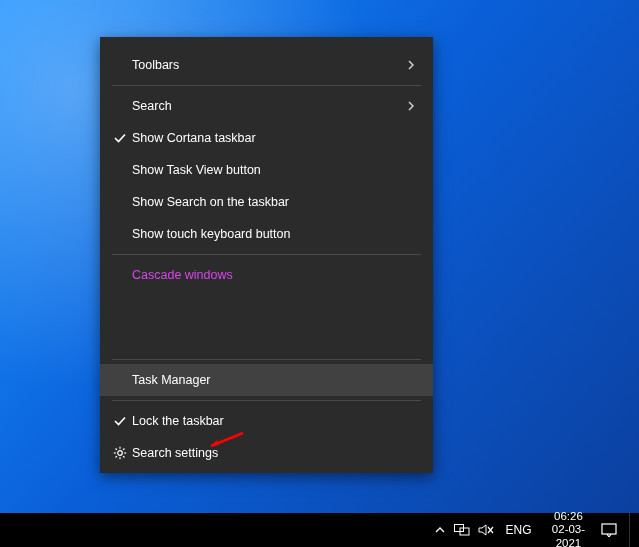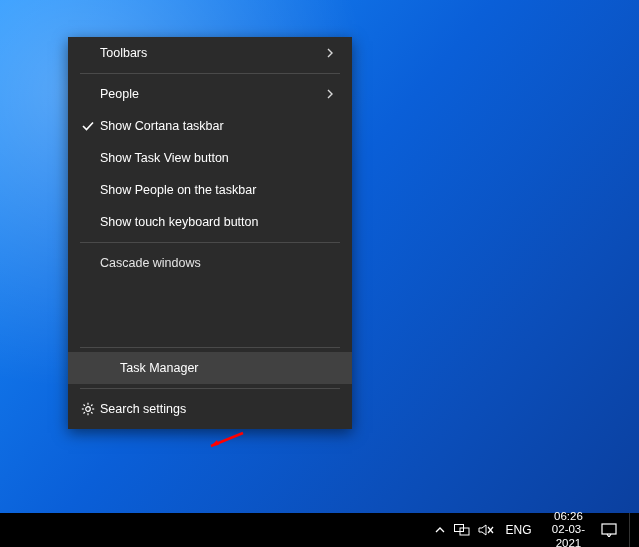--- a/index.html
+++ b/index.html
@@ -10,39 +10,39 @@
   }
   .desktop-light {
     position: absolute; left: -80px; top: -60px; width: 500px; height: 500px;
     background: radial-gradient(circle at 30% 30%, rgba(255,255,255,0.28), rgba(255,255,255,0) 60%);
     pointer-events: none;
   }
 
   
   .context-menu {
     position: absolute;
-    left: 68px; top: 37px;
-    width: 284px;
+    left: 100px; top: 37px;
+    width: 333px;
     background: #2b2b2b;
     color: #ffffff;
     font-size: 12.5px;
-    padding-top: 0;
+    padding-top: 12px;
     padding-bottom: 4px;
     box-shadow: 0 4px 14px rgba(0,0,0,0.5);
   }
   .menu-row {
     display: flex;
     align-items: center;
     height: 32px;
     padding: 0 12px 0 10px;
     cursor: default;
     position: relative;
   }
-  .menu-row.highlight { background: #414141; gap: 20px; }
-  .menu-row.disabled { color: #e5e5e5; }
+  .menu-row.highlight { background: #414141; }
+  .menu-row.disabled { color: #d946ef; }
   .menu-icon-slot {
     width: 20px; height: 16px; display: flex; align-items: center; justify-content: center;
     flex-shrink: 0;
   }
   .menu-label { flex: 1; padding-left: 2px; }
   .menu-chevron { width: 14px; text-align: right; color: #d8d8d8; }
   .menu-sep {
     height: 1px; background: #4a4a4a;
     margin: 4px 12px;
   }
@@ -91,42 +91,42 @@
       <span class="menu-label">Toolbars</span>
       <span class="menu-chevron chev">
         <svg width="8" height="10" viewBox="0 0 8 10">
           <path d="M2 1 L6 5 L2 9" stroke="#d8d8d8" stroke-width="1.4" fill="none"></path>
         </svg>
       </span>
     </div>
     <div class="menu-sep"></div>
     <div class="menu-row">
       <span class="menu-icon-slot"></span>
-      <span class="menu-label">People</span>
+      <span class="menu-label">Search</span>
       <span class="menu-chevron chev">
         <svg width="8" height="10" viewBox="0 0 8 10">
           <path d="M2 1 L6 5 L2 9" stroke="#d8d8d8" stroke-width="1.4" fill="none"></path>
         </svg>
       </span>
     </div>
     <div class="menu-row">
       <span class="menu-icon-slot checkmark">
         <svg width="14" height="14" viewBox="0 0 14 14">
           <path d="M2 7 L5.5 10.5 L12 3.5" stroke="#fff" stroke-width="1.6" fill="none"></path>
         </svg>
       </span>
       <span class="menu-label">Show Cortana taskbar</span>
     </div>
     <div class="menu-row">
       <span class="menu-icon-slot"></span>
       <span class="menu-label">Show Task View button</span>
     </div>
     <div class="menu-row">
       <span class="menu-icon-slot"></span>
-      <span class="menu-label">Show People on the taskbar</span>
+      <span class="menu-label">Show Search on the taskbar</span>
     </div>
     <div class="menu-row">
       <span class="menu-icon-slot"></span>
       <span class="menu-label">Show touch keyboard button</span>
     </div>
     <div class="menu-sep"></div>
     <div class="menu-row disabled">
       <span class="menu-icon-slot"></span>
       <span class="menu-label">Cascade windows</span>
     </div>
@@ -135,20 +135,28 @@
     </div>
     <div class="menu-row">
       <span class="menu-icon-slot"></span>
     </div>
     <div class="menu-sep"></div>
     <div class="menu-row highlight">
       <span class="menu-icon-slot"></span>
       <span class="menu-label">Task Manager</span>
     </div>
     <div class="menu-sep"></div>
+    <div class="menu-row">
+      <span class="menu-icon-slot checkmark">
+        <svg width="14" height="14" viewBox="0 0 14 14">
+          <path d="M2 7 L5.5 10.5 L12 3.5" stroke="#fff" stroke-width="1.6" fill="none"></path>
+        </svg>
+      </span>
+      <span class="menu-label">Lock the taskbar</span>
+    </div>
     <div class="menu-row">
       <span class="menu-icon-slot gear">
         <svg width="14" height="14" viewBox="0 0 14 14">
           <circle cx="7" cy="7" r="2.3" stroke="#fff" fill="none" stroke-width="1.2"></circle>
           <g stroke="#fff" stroke-width="1.2">
             <line x1="7" y1="0.8" x2="7" y2="2.8"></line>
             <line x1="7" y1="11.2" x2="7" y2="13.2"></line>
             <line x1="0.8" y1="7" x2="2.8" y2="7"></line>
             <line x1="11.2" y1="7" x2="13.2" y2="7"></line>
             <line x1="2.5" y1="2.5" x2="3.9" y2="3.9"></line>

